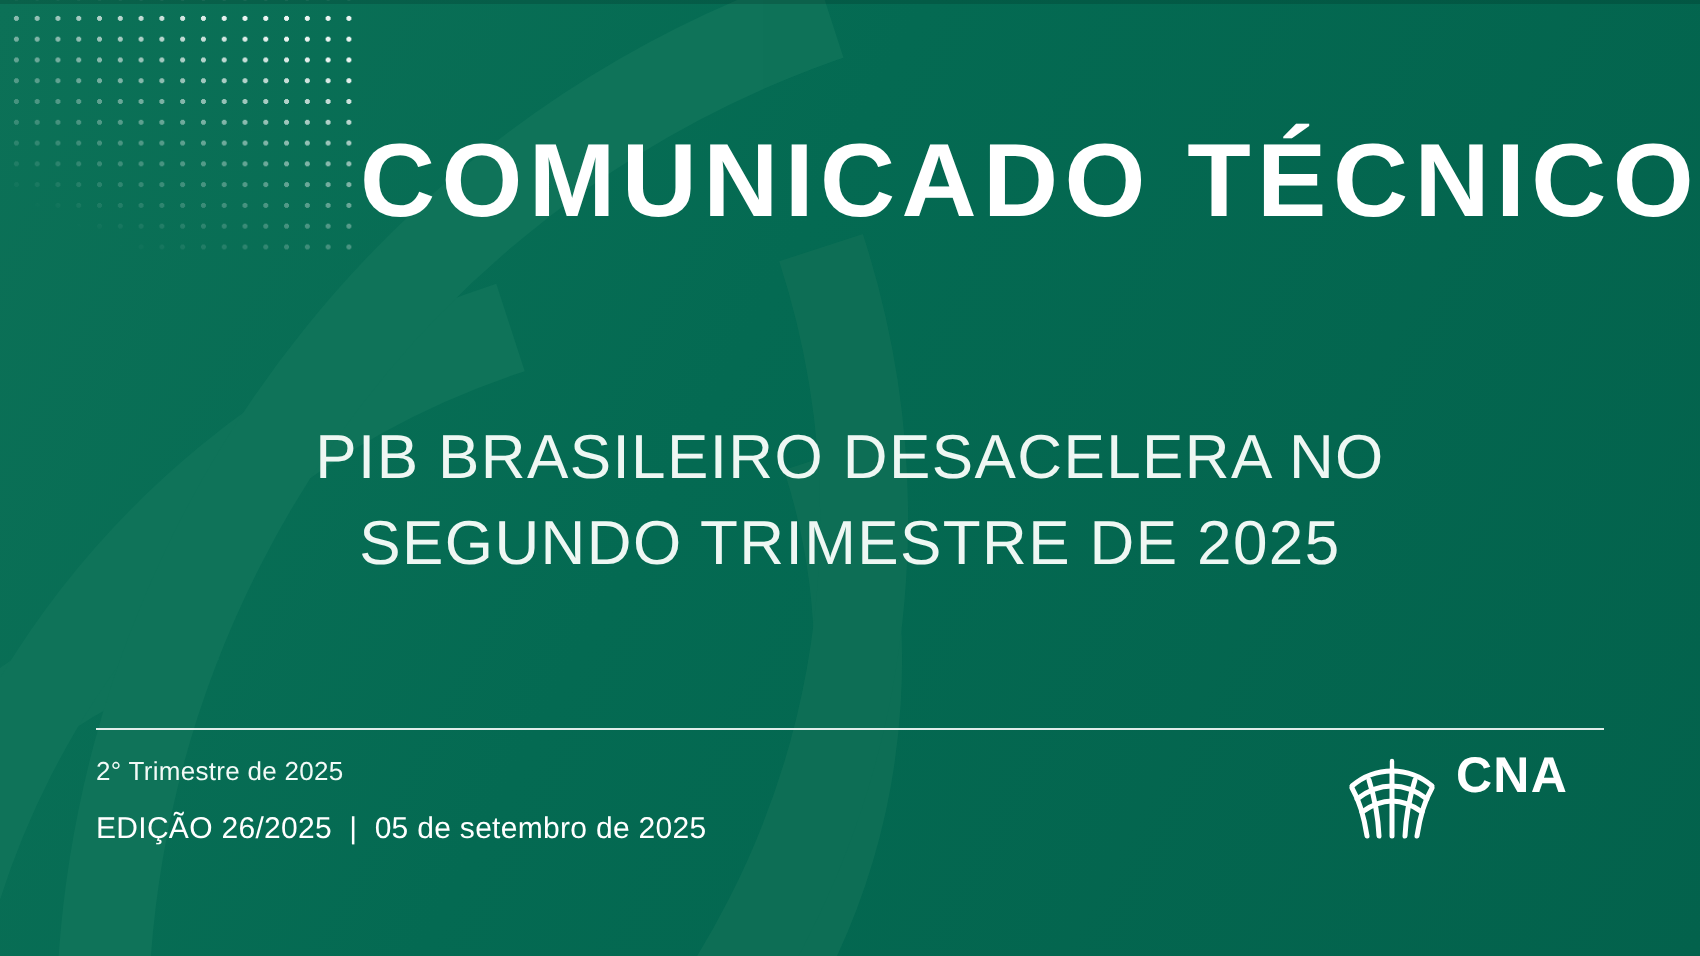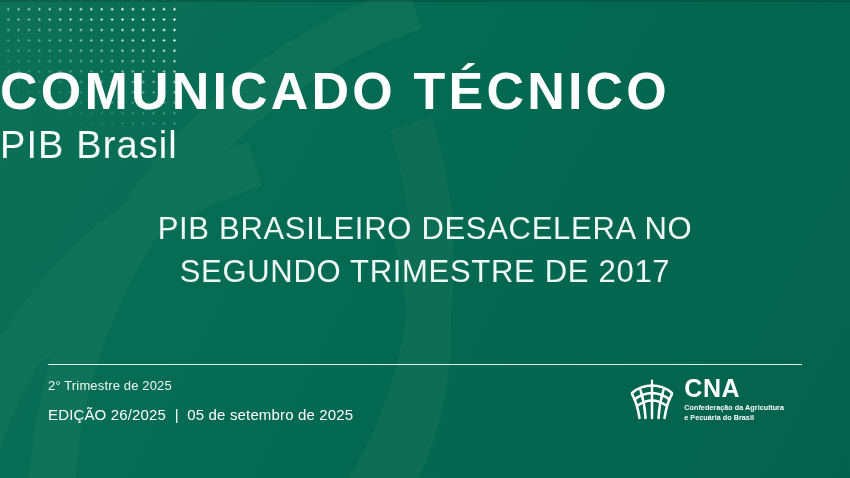--- a/index.html
+++ b/index.html
@@ -73,21 +73,21 @@
     width: 100%;
     height: 100%;
     box-sizing: border-box;
   }
 
   .title-block {
     position: absolute;
     left: 0;
     right: 0;
     top: 64px;
-    text-align: left;
+    text-align: right;
   }
 
   .main-title {
     margin: 0;
     font-size: 52px;
     font-weight: 700;
     letter-spacing: 3.2px;
     line-height: 1.04;
     color: #ffffff;
     white-space: nowrap;
@@ -217,26 +217,25 @@
     </svg>
   </div>
 
   <div class="bg-layer dotgrid"></div>
   <div class="top-hairline"></div>
 
   <div class="content">
 
     <div class="title-block">
       <h1 class="main-title">COMUNICADO TÉCNICO</h1>
-      <h2 class="sub-title">PIB Brasil</h2>
     </div>
 
     <div class="headline-block">
       <p class="headline">PIB BRASILEIRO DESACELERA NO</p>
-      <p class="headline">SEGUNDO TRIMESTRE DE 2017</p>
+      <p class="headline">SEGUNDO TRIMESTRE DE 2025</p>
     </div>
 
     <div class="divider"></div>
 
     <div class="footer">
       <div class="footer-text">
         <div class="footer-line1">2° Trimestre de 2025</div>
         <div class="footer-line2">EDIÇÃO 26/2025  |  05 de setembro de 2025</div>
       </div>
 
@@ -251,20 +250,18 @@
           </g>
           <g fill="none" stroke="#ffffff" stroke-width="2.5" stroke-linecap="round">
             <path d="M3 17 C 10 11, 17 9.5, 23 9.5 C 29 9.5, 36 11, 43 17"></path>
             <path d="M5.5 23.5 C 12 18.5, 17.5 17, 23 17 C 28.5 17, 34 18.5, 40.5 23.5"></path>
             <path d="M8 30 C 13.5 26, 18.5 24.5, 23 24.5 C 27.5 24.5, 32.5 26, 38 30"></path>
           </g>
           <path d="M23 4.5 L 23 10" stroke="#ffffff" stroke-width="2.2" stroke-linecap="round"></path>
         </svg>
         <span class="logo-text">
           <span class="logo-cna">CNA</span>
-          <span class="logo-tagline">Confederação da Agricultura
-e Pecuária do Brasil</span>
         </span>
       </div>
     </div>
 
   </div>
 </div>
 
 </body></html>

